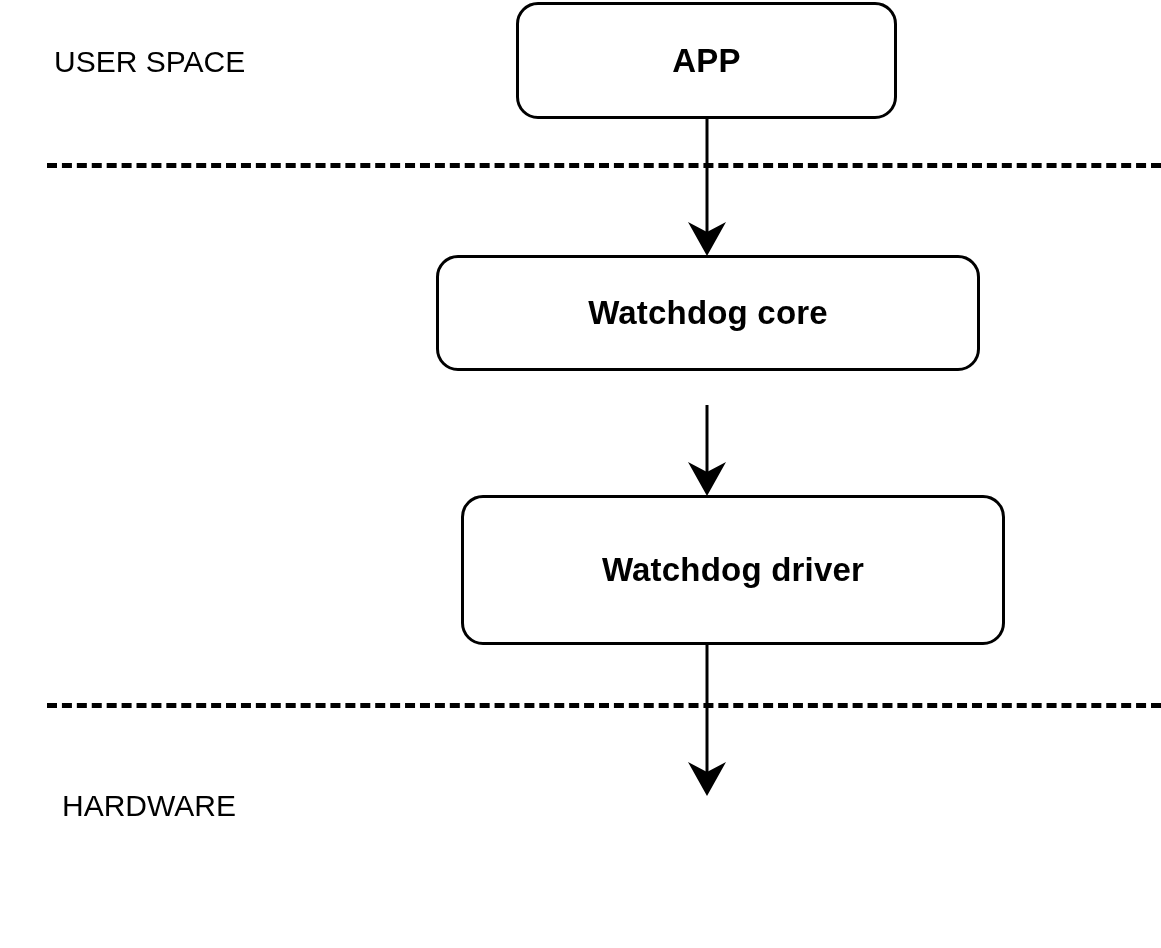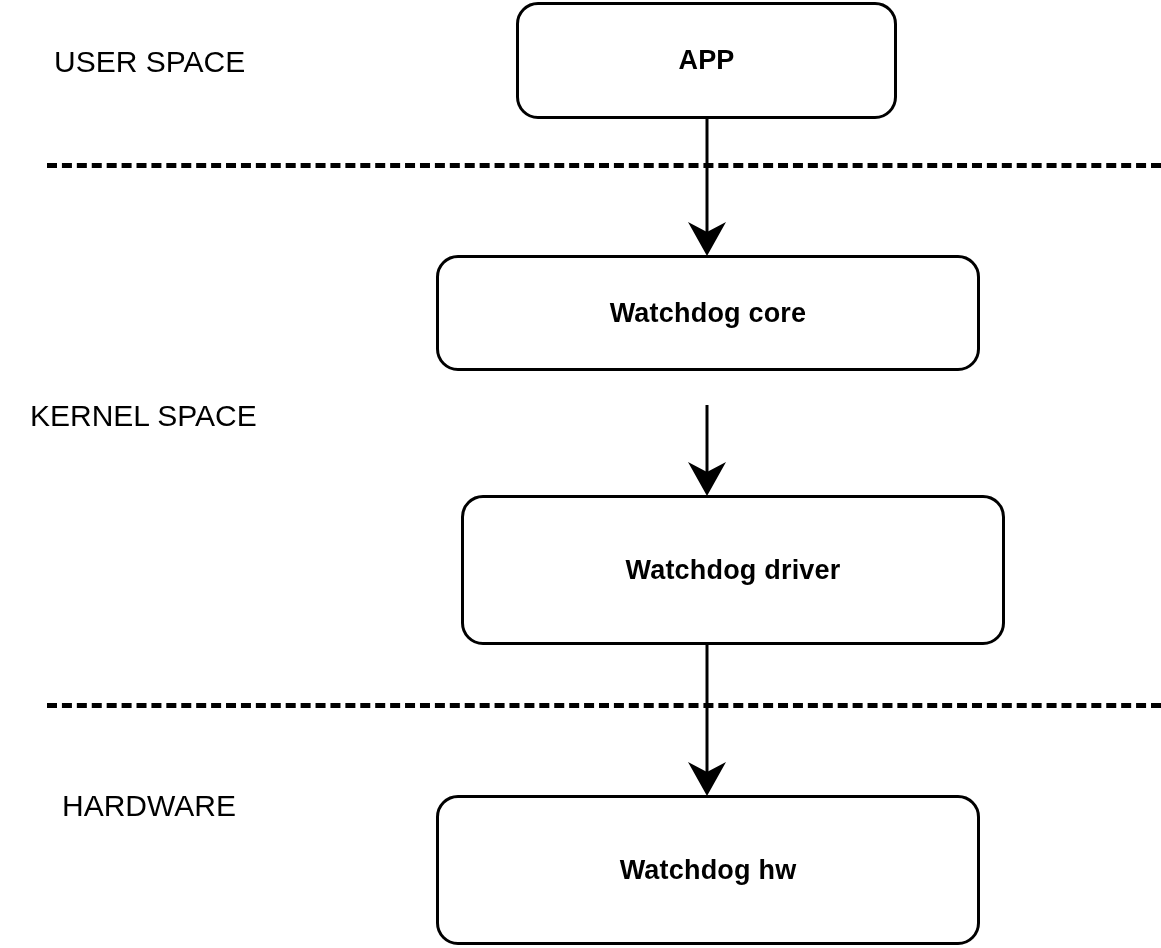--- a/index.html
+++ b/index.html
@@ -35,21 +35,21 @@
     position: absolute;
     box-sizing: border-box;
     border: 3px solid #000000;
     border-radius: 22px;
     background: #ffffff;
     display: flex;
     align-items: center;
     justify-content: center;
   }
   .node-label {
-    font-size: 27px;
+    font-size: 33px;
     font-weight: 700;
     color: #000000;
     white-space: nowrap;
     letter-spacing: 0.2px;
   }
   #node-app     { left: 516px; top: 2px;   width: 381px; height: 117px; }
   #node-core    { left: 436px; top: 255px; width: 544px; height: 116px; }
   #node-driver  { left: 461px; top: 495px; width: 544px; height: 150px; }
   #node-hw      { left: 436px; top: 795px; width: 544px; height: 150px; }
 
@@ -84,21 +84,20 @@
     stroke: none;
   }
 </style>
 </head>
 <body>
 
 <div id="diagram-canvas">
 
   <div class="layer-label" id="layer-label-user-space">USER SPACE</div>
 
-  <div class="layer-label" id="layer-label-kernel-space">KERNEL SPACE</div>
 
   <div class="layer-label" id="layer-label-hardware">HARDWARE</div>
 
   <div class="boundary-line" id="boundary-user-kernel"></div>
 
   <div class="boundary-line" id="boundary-kernel-hw"></div>
 
   <svg class="connector" viewBox="0 0 1161 948" xmlns="http://www.w3.org/2000/svg">
 
     <g>
@@ -122,17 +121,14 @@
   </div>
 
   <div class="node-box" id="node-core">
     <span class="node-label">Watchdog core</span>
   </div>
 
   <div class="node-box" id="node-driver">
     <span class="node-label">Watchdog driver</span>
   </div>
 
-  <div class="node-box" id="node-hw">
-    <span class="node-label">Watchdog hw</span>
-  </div>
 
 </div>
 
 </body></html>

